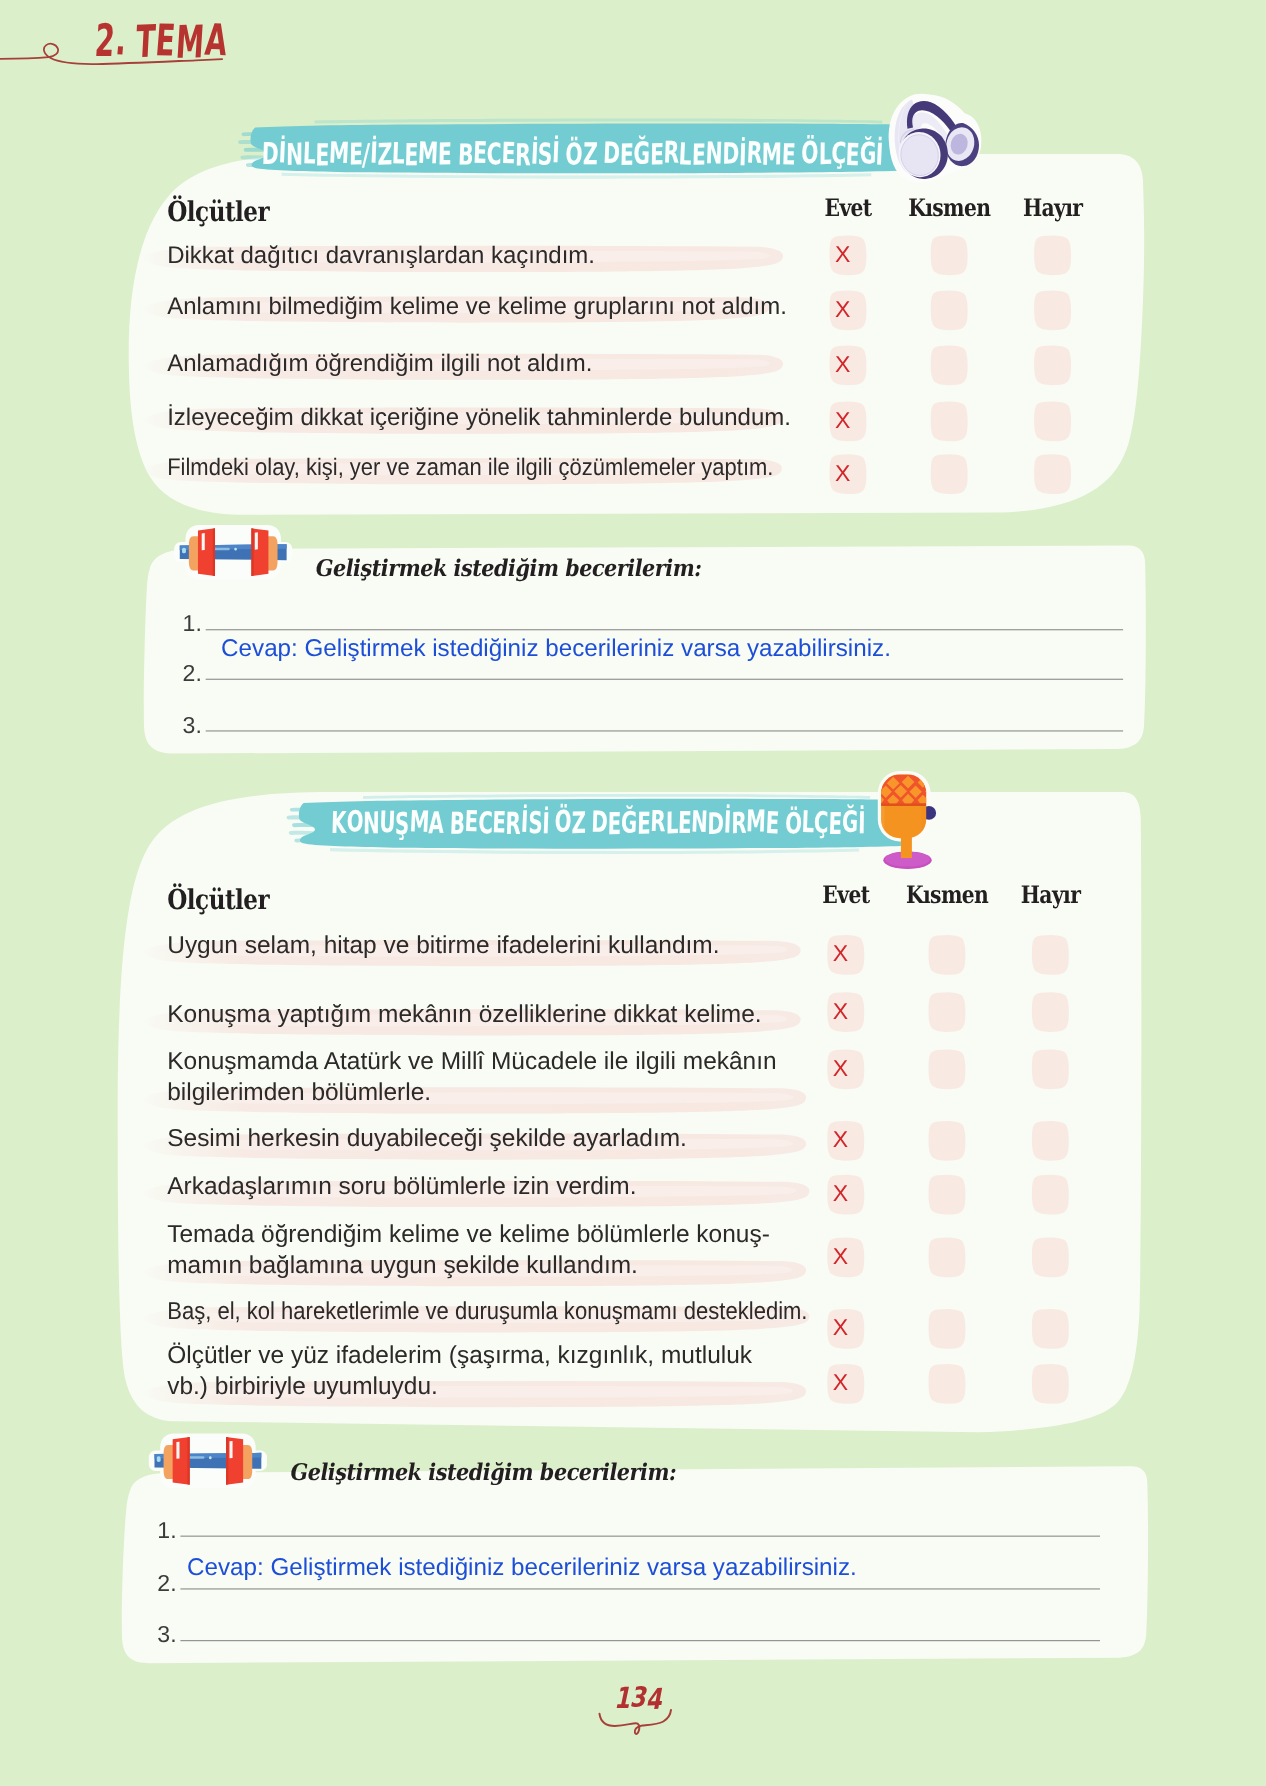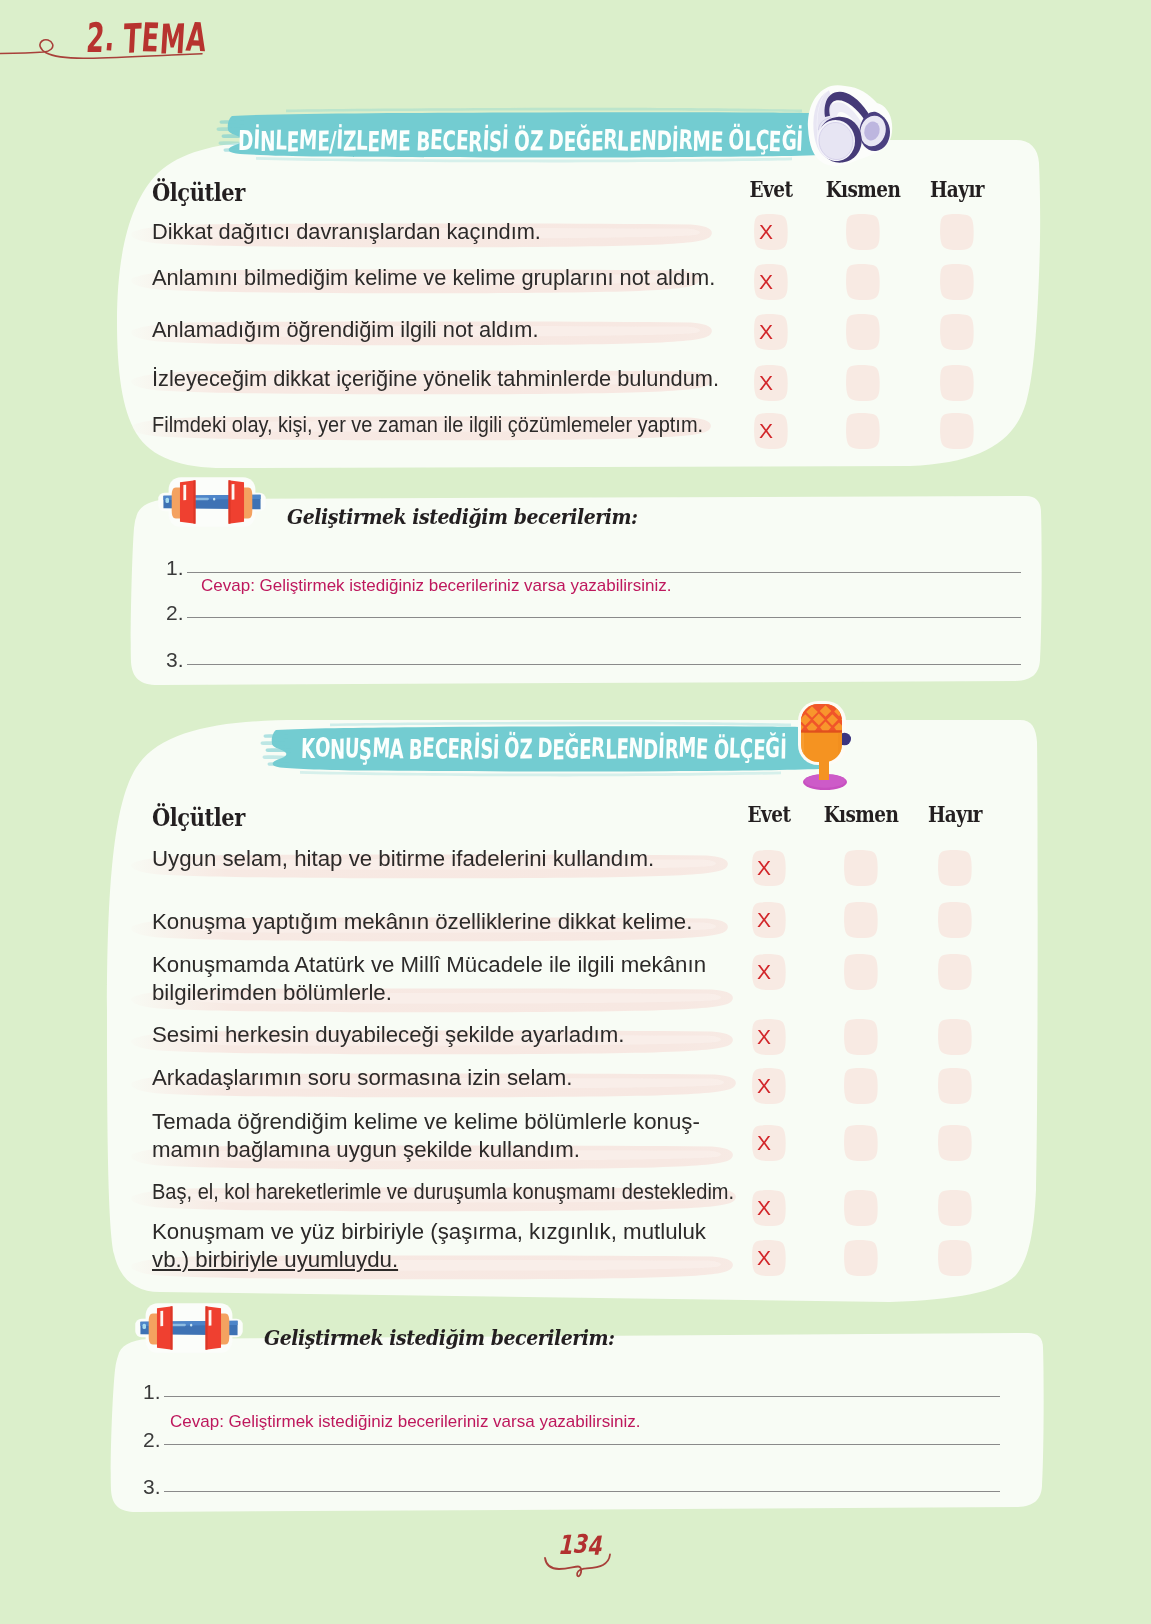--- a/index.html
+++ b/index.html
@@ -87,21 +87,21 @@
     letter-spacing:-0.5px;
     transform:scaleX(0.9); transform-origin:left top;
   }
   .skills-num {
     position:absolute; font-family:"Liberation Sans", sans-serif;
     font-size:21px; color:#3b3b3b;
   }
   .skills-line { position:absolute; height:1px; background:#8a8a8a; }
   .skills-answer {
     position:absolute; font-family:"Liberation Sans", sans-serif;
-    font-size:17px; color:#be185d; white-space:nowrap;
+    font-size:22px; color:#1d4ed8; white-space:nowrap;
   }
 </style>
 </head>
 <body>
 
 <div class="page">
 
   <div class="theme-head">
     <svg width="260" height="80" viewBox="0 0 260 80">
       <path d="M0 53.5 C14 53.4 32 53 44 52
@@ -850,21 +850,21 @@
                        C601 8.4 611 11.6 607 18.6
                        C603 26 577 29.6 381.3 30.2
                        C221.4 30.8 48 29.4 22 25.4
                        C8 23.2 0 19.2 4 15.5 Z" fill="url(#hlg1_4)"></path>
               <path d="M40 13.6 C72 11 338.25 10.2 583 11.6
                        C595 12.4 601 16 591 18
                        C573 21.4 307.5 22.6 100 21.4
                        C66 20.4 44 17.2 40 13.6 Z" fill="#fbf3f0" opacity="0.5"></path>
             </svg>
           </div>
-      <div class="row-text" style="left:152px;top:1065px;font-size:22.25px;">Arkadaşlarımın soru sormasına izin selam.</div>
+      <div class="row-text" style="left:152px;top:1065px;font-size:22.25px;">Arkadaşlarımın soru bölümlerle izin verdim.</div>
       <div class="cellbox" style="left:751px;top:1067px;">
               <svg width="36" height="38" viewBox="0 0 36 38">
                 <path d="M9 1.5 C19 0.5 28 1 31.5 4 C34.5 7 35 16 34.5 25
                          C34 32 32 36 25 36.8 C17 37.6 8 37 4.5 34
                          C1.2 31 0.8 22 1.2 13 C1.6 5.5 3 2.2 9 1.5 Z" fill="#f8eae3"></path>
               </svg>
             </div>
       <div class="cellx" style="left:751px;top:1067px;">X</div>
       <div class="cellbox" style="left:843px;top:1067px;">
               <svg width="36" height="38" viewBox="0 0 36 38">
@@ -989,22 +989,22 @@
                        C598 8.4 608 11.6 604 18.6
                        C600 26 574 29.6 379.44 30.2
                        C220.32 30.8 48 29.4 22 25.4
                        C8 23.2 0 19.2 4 15.5 Z" fill="url(#hlg1_7)"></path>
               <path d="M40 13.6 C72 11 336.6 10.2 580 11.6
                        C592 12.4 598 16 588 18
                        C570 21.4 306 22.6 100 21.4
                        C66 20.4 44 17.2 40 13.6 Z" fill="#fbf3f0" opacity="0.5"></path>
             </svg>
           </div>
-      <div class="row-text" style="left:152px;top:1219px;font-size:22.25px;">Konuşmam ve yüz birbiriyle (şaşırma, kızgınlık, mutluluk</div>
-      <div class="row-text" style="left:152px;top:1246.5px;font-size:22.25px;text-decoration:underline;">vb.) birbiriyle uyumluydu.</div>
+      <div class="row-text" style="left:152px;top:1219px;font-size:22.25px;">Ölçütler ve yüz ifadelerim (şaşırma, kızgınlık, mutluluk</div>
+      <div class="row-text" style="left:152px;top:1246.5px;font-size:22.25px;">vb.) birbiriyle uyumluydu.</div>
       <div class="cellbox" style="left:751px;top:1239px;">
               <svg width="36" height="38" viewBox="0 0 36 38">
                 <path d="M9 1.5 C19 0.5 28 1 31.5 4 C34.5 7 35 16 34.5 25
                          C34 32 32 36 25 36.8 C17 37.6 8 37 4.5 34
                          C1.2 31 0.8 22 1.2 13 C1.6 5.5 3 2.2 9 1.5 Z" fill="#f8eae3"></path>
               </svg>
             </div>
       <div class="cellx" style="left:751px;top:1239px;">X</div>
       <div class="cellbox" style="left:843px;top:1239px;">
               <svg width="36" height="38" viewBox="0 0 36 38">

